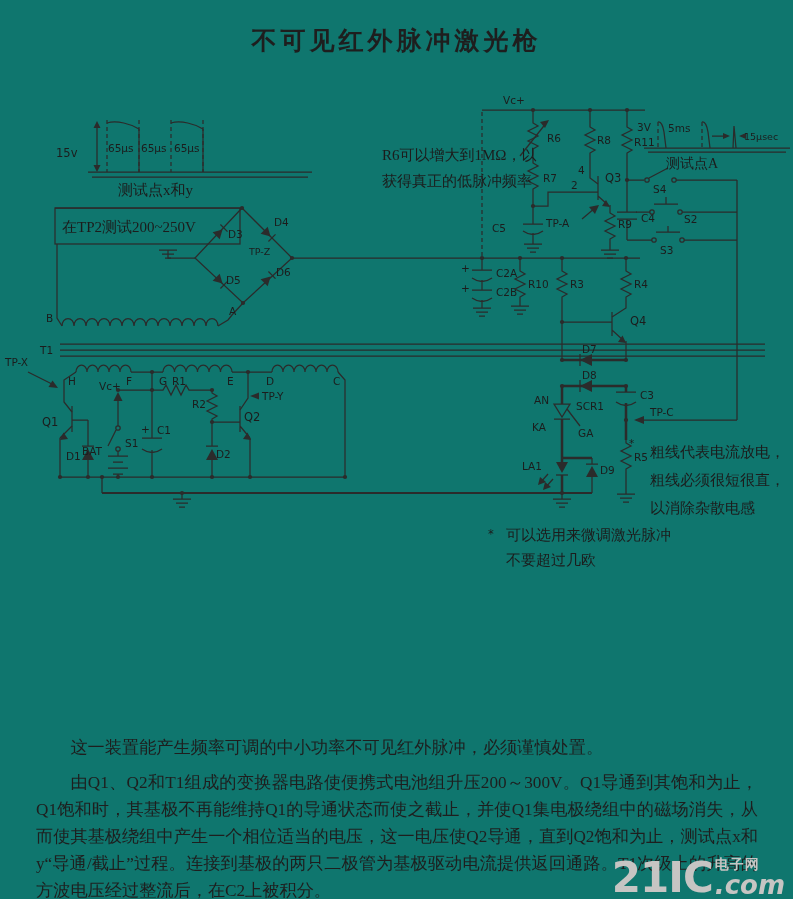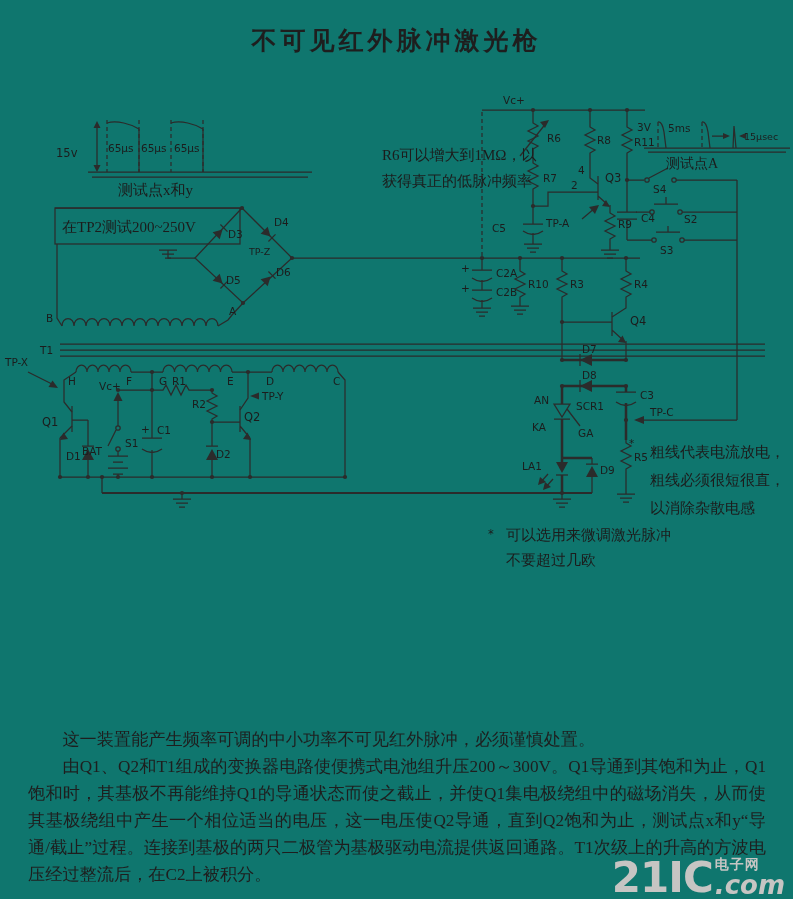--- a/index.html
+++ b/index.html
@@ -13,21 +13,21 @@
   svg .dot{fill:#2b2b2b;stroke:none;}
   svg .thk{stroke-width:2.5;}
   svg .ret{stroke-width:2;}
   svg .dsh{stroke-dasharray:4 3;}
   svg text{fill:#1c1c1c;stroke:none;font-family:"DejaVu Sans",sans-serif;}
   svg .t9{font-size:9.5px;} svg .t10{font-size:10.5px;} svg .t11{font-size:11.5px;}
   svg .cn{font-size:15px;font-family:"Liberation Serif","DejaVu Serif",serif;}
   svg .cn14{font-size:14px;font-family:"Liberation Serif","DejaVu Serif",serif;}
   .body-text{position:absolute;top:726px;left:28px;width:738px;
              font-size:17.2px;line-height:27px;text-align:justify;}
-  .body-text p{margin:0;text-indent:2em;}
+  .body-text p{margin:8px;text-indent:2em;}
   .watermark{position:absolute;right:8px;bottom:2px;color:#c6c5c3;
              display:flex;align-items:flex-end;font-family:"DejaVu Sans",sans-serif;}
   .wm-brand{font-size:42px;font-weight:800;line-height:0.9;letter-spacing:-1px;}
   .wm-right{display:flex;flex-direction:column;align-items:flex-start;margin-left:2px;}
   .wm-cn{font-size:14px;font-weight:bold;letter-spacing:1px;}
   .wm-com{font-size:26px;font-weight:bold;font-style:italic;line-height:0.9;}
 </style>
 </head>
 <body>
 

